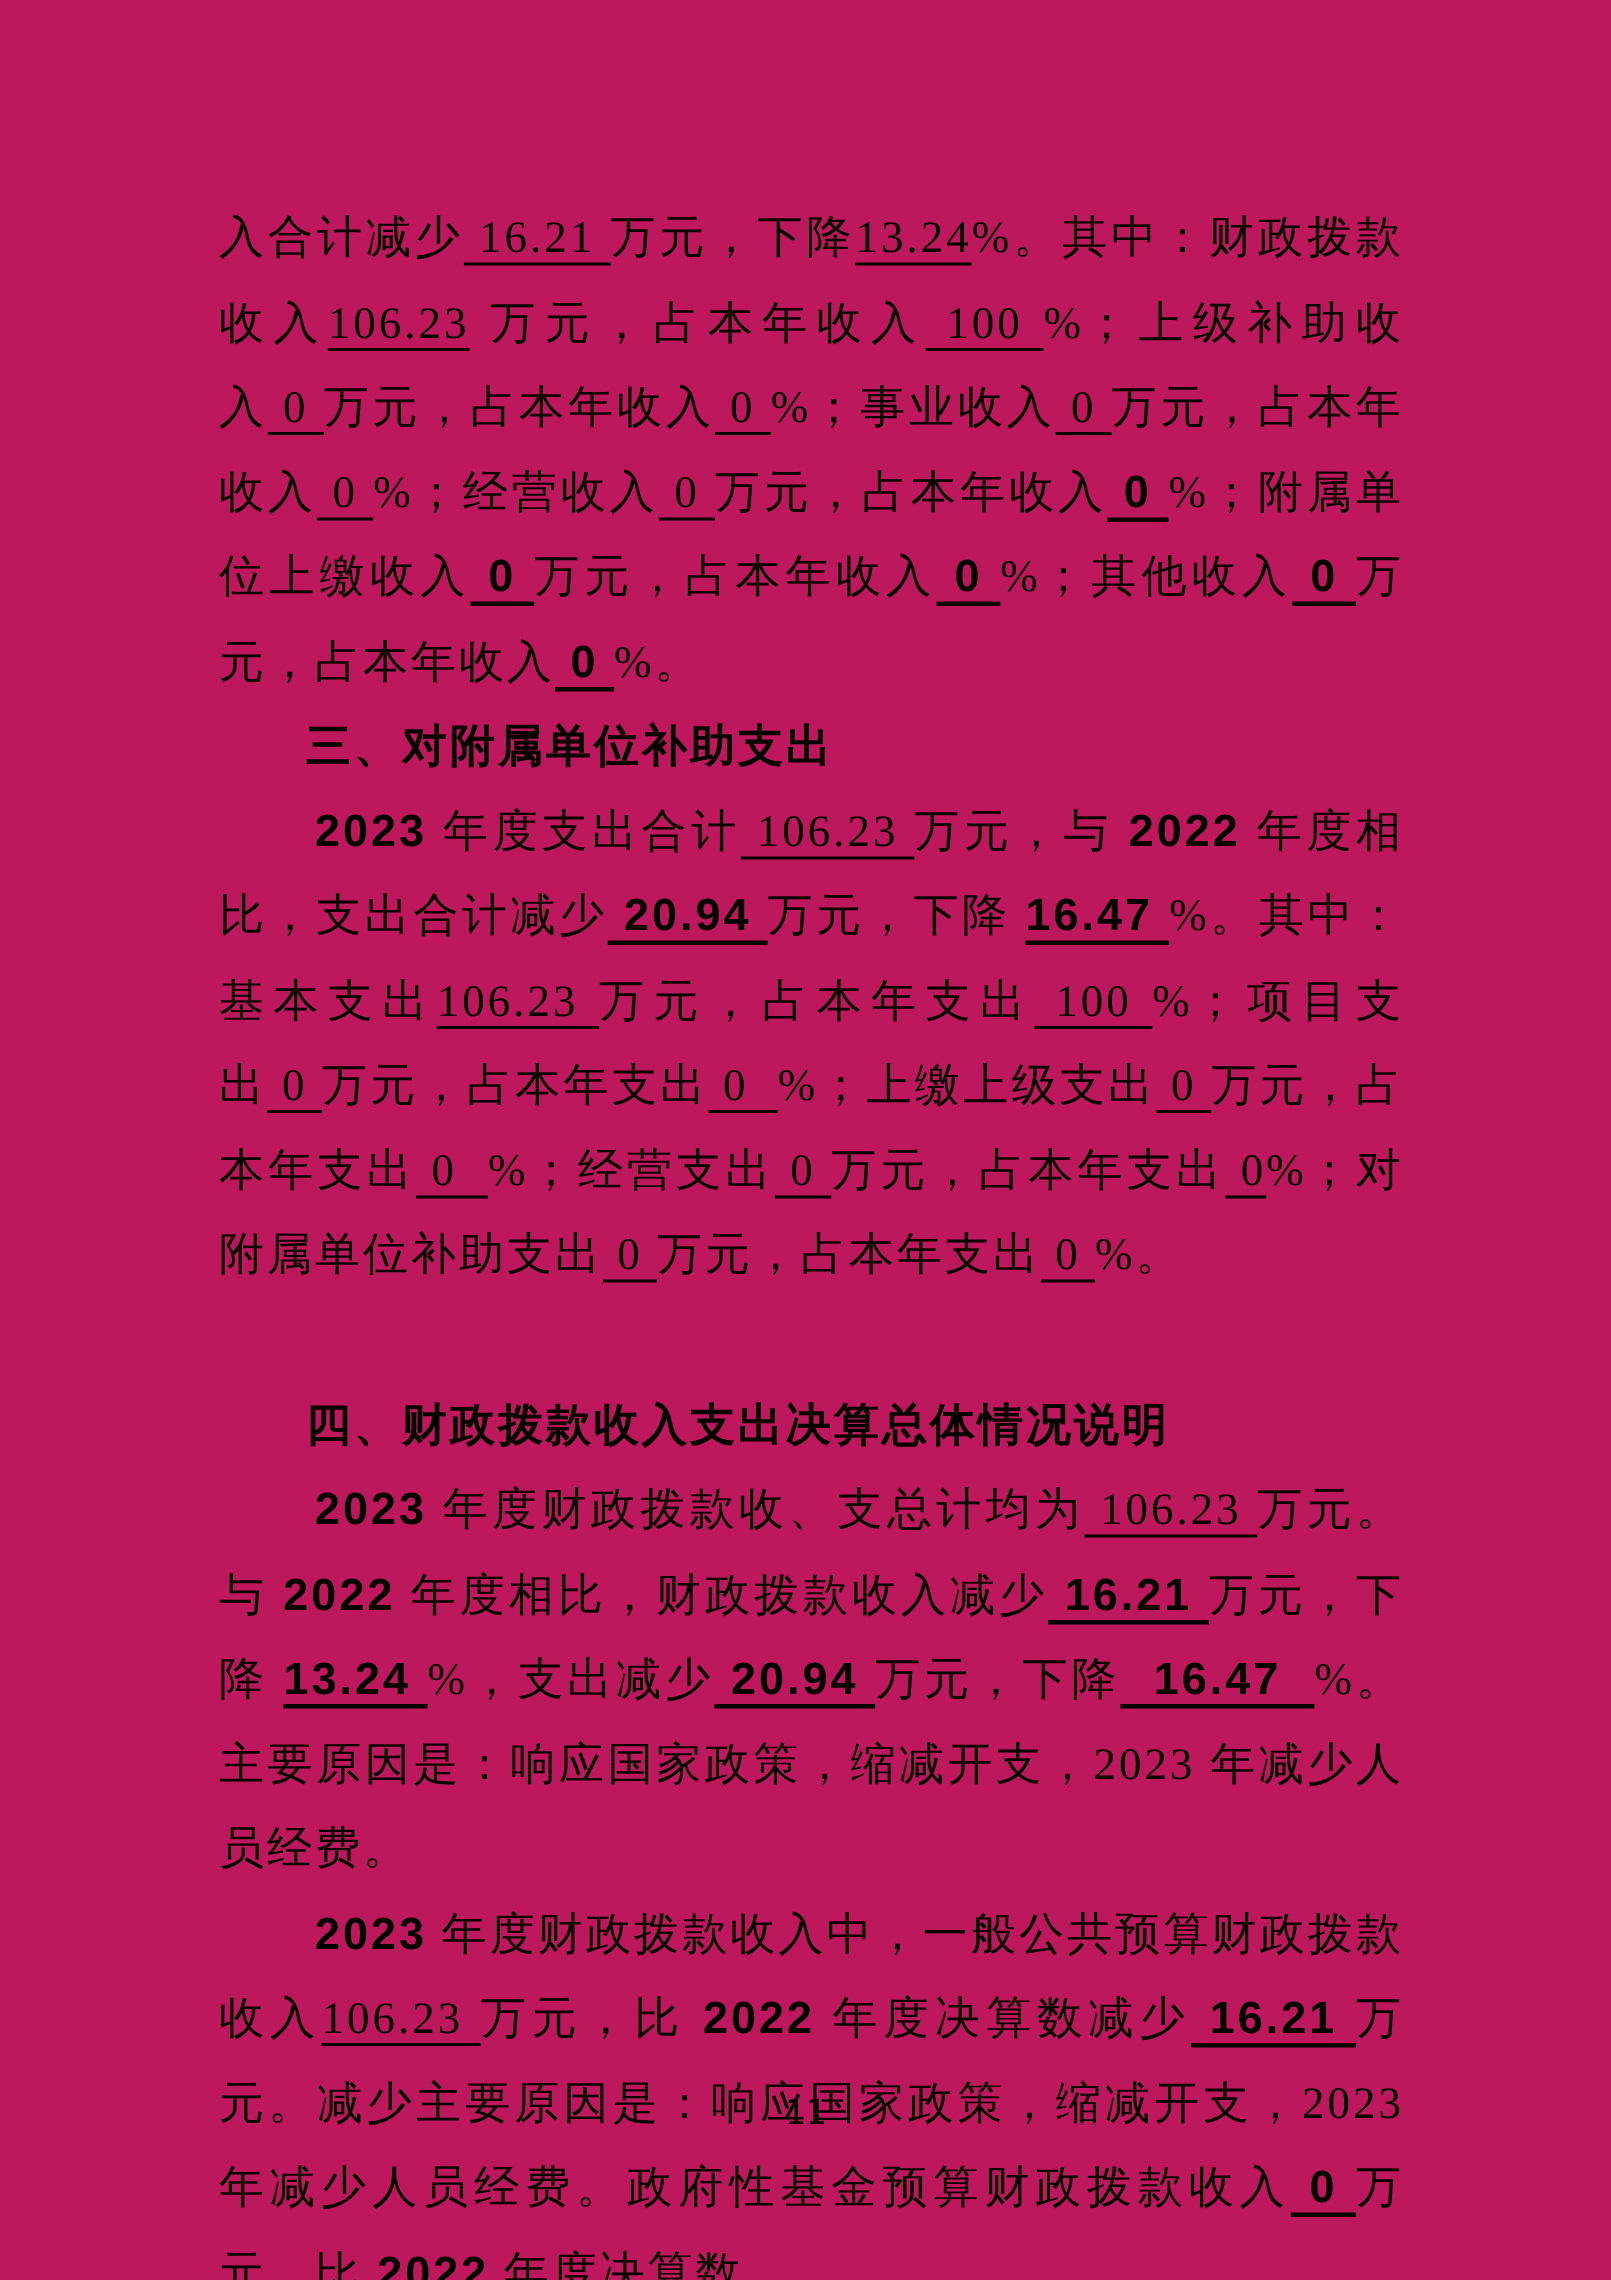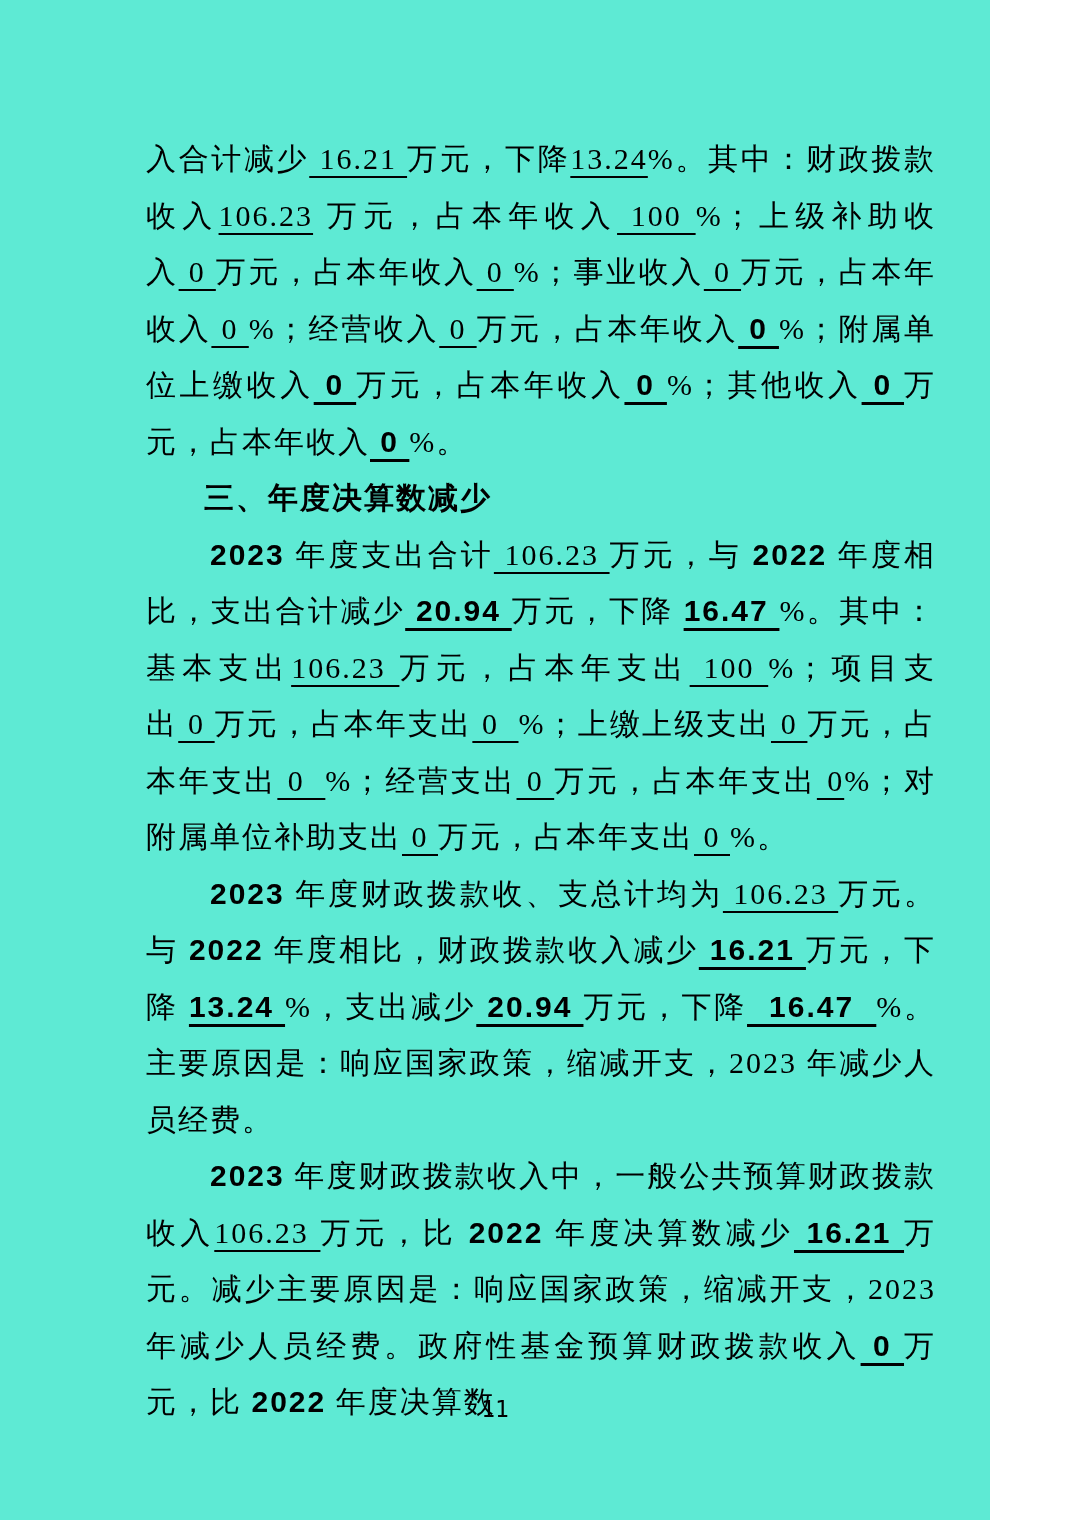--- a/index.html
+++ b/index.html
@@ -3,23 +3,23 @@
 <meta charset="utf-8">
 <style>
   * { box-sizing: border-box; }
   html, body {
     margin: 0;
     padding: 0;
     background: #ffffff;
   }
   .page {
     position: relative;
-    width: 990px;
+    width: 1074px;
     height: 1520px;
-    background: #5eead4;
+    background: #be185d;
     color: #000000;
     font-family: "Liberation Serif", "DejaVu Serif", serif;
     overflow: hidden;
   }
   .content {
     position: absolute;
     left: 146px;
     top: 131px;
     width: 790px;
   }
@@ -72,21 +72,22 @@
     font-size: 23px;
     color: #000000;
   }
 </style>
 </head>
 <body>
 
 <div class="page">
   <div class="content">
     <p class="para"><span class="seg-n">入合计减少</span><span class="seg-u">&nbsp;16.21&nbsp;</span><span class="seg-n">万元，下降</span><span class="seg-u">13.24</span><span class="seg-n">%。其中：财政拨款收入</span><span class="seg-u">106.23</span><span class="seg-n"> 万元，占本年收入</span><span class="seg-u">&nbsp;100&nbsp;</span><span class="seg-n">%；上级补助收入</span><span class="seg-u">&nbsp;0&nbsp;</span><span class="seg-n">万元，占本年收入</span><span class="seg-u">&nbsp;0&nbsp;</span><span class="seg-n">%；事业收入</span><span class="seg-u">&nbsp;0&nbsp;</span><span class="seg-n">万元，占本年收入</span><span class="seg-u">&nbsp;0&nbsp;</span><span class="seg-n">%；经营收入</span><span class="seg-u">&nbsp;0&nbsp;</span><span class="seg-n">万元，占本年收入</span><span class="seg-bu">&nbsp;0&nbsp;</span><span class="seg-n">%；附属单位上缴收入</span><span class="seg-bu">&nbsp;0&nbsp;</span><span class="seg-n">万元，占本年收入</span><span class="seg-bu">&nbsp;0&nbsp;</span><span class="seg-n">%；其他收入</span><span class="seg-bu">&nbsp;0&nbsp;</span><span class="seg-n">万元，占本年收入</span><span class="seg-bu">&nbsp;0&nbsp;</span><span class="seg-n">%。</span></p>
-    <h3 class="heading">三、年度决算数减少</h3>
+    <h3 class="heading">三、对附属单位补助支出</h3>
     <p class="para indent"><span class="seg-b">2023</span><span class="seg-n"> 年度支出合计</span><span class="seg-u">&nbsp;106.23&nbsp;</span><span class="seg-n">万元，与 </span><span class="seg-b">2022</span><span class="seg-n"> 年度相比，支出合计减少</span><span class="seg-bu">&nbsp;20.94&nbsp;</span><span class="seg-n">万元，下降 </span><span class="seg-bu">16.47&nbsp;</span><span class="seg-n">%。其中：基本支出</span><span class="seg-u">106.23&nbsp;</span><span class="seg-n">万元，占本年支出</span><span class="seg-u">&nbsp;100&nbsp;</span><span class="seg-n">%；项目支出</span><span class="seg-u">&nbsp;0&nbsp;</span><span class="seg-n">万元，占本年支出</span><span class="seg-u">&nbsp;0&nbsp;&nbsp;</span><span class="seg-n">%；上缴上级支出</span><span class="seg-u">&nbsp;0&nbsp;</span><span class="seg-n">万元，占本年支出</span><span class="seg-u">&nbsp;0&nbsp;&nbsp;</span><span class="seg-n">%；经营支出</span><span class="seg-u">&nbsp;0&nbsp;</span><span class="seg-n">万元，占本年支出</span><span class="seg-u">&nbsp;0</span><span class="seg-n">%；对附属单位补助支出</span><span class="seg-u">&nbsp;0&nbsp;</span><span class="seg-n">万元，占本年支出</span><span class="seg-u">&nbsp;0&nbsp;</span><span class="seg-n">%。</span></p>
+    <h3 class="heading spaced">四、财政拨款收入支出决算总体情况说明</h3>
     <p class="para indent"><span class="seg-b">2023</span><span class="seg-n"> 年度财政拨款收、支总计均为</span><span class="seg-u">&nbsp;106.23&nbsp;</span><span class="seg-n">万元。与 </span><span class="seg-b">2022</span><span class="seg-n"> 年度相比，财政拨款收入减少</span><span class="seg-bu">&nbsp;16.21&nbsp;</span><span class="seg-n">万元，下降 </span><span class="seg-bu">13.24&nbsp;</span><span class="seg-n">%，支出减少</span><span class="seg-bu">&nbsp;20.94&nbsp;</span><span class="seg-n">万元，下降</span><span class="seg-bu">&nbsp;&nbsp;16.47&nbsp;&nbsp;</span><span class="seg-n">%。主要原因是：响应国家政策，缩减开支，2023 年减少人员经费。</span></p>
     <p class="para indent"><span class="seg-b">2023</span><span class="seg-n"> 年度财政拨款收入中，一般公共预算财政拨款收入</span><span class="seg-u">106.23&nbsp;</span><span class="seg-n">万元，比 </span><span class="seg-b">2022</span><span class="seg-n"> 年度决算数减少</span><span class="seg-bu">&nbsp;16.21&nbsp;</span><span class="seg-n">万元。减少主要原因是：响应国家政策，缩减开支，2023 年减少人员经费。政府性基金预算财政拨款收入</span><span class="seg-bu">&nbsp;0&nbsp;</span><span class="seg-n">万元，比 </span><span class="seg-b">2022</span><span class="seg-n"> 年度决算数</span></p>
   </div>
   <div class="footer">
     <span class="page-number">11</span>
   </div>
 </div>
 
 </body></html>

